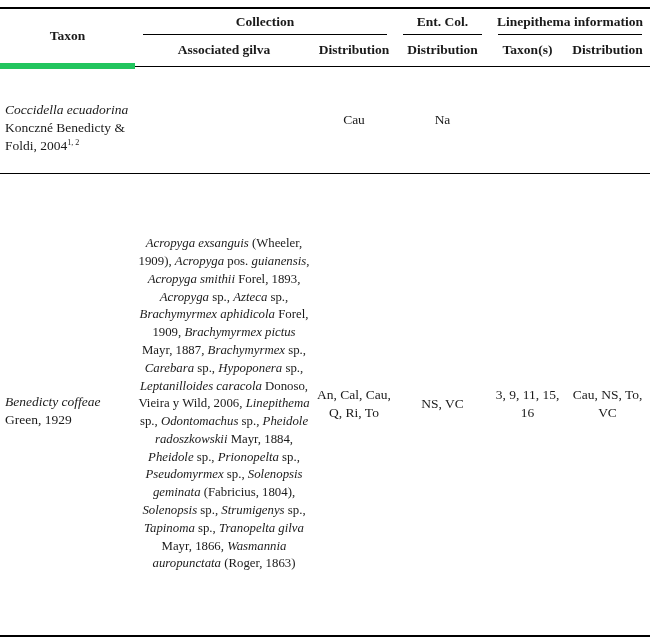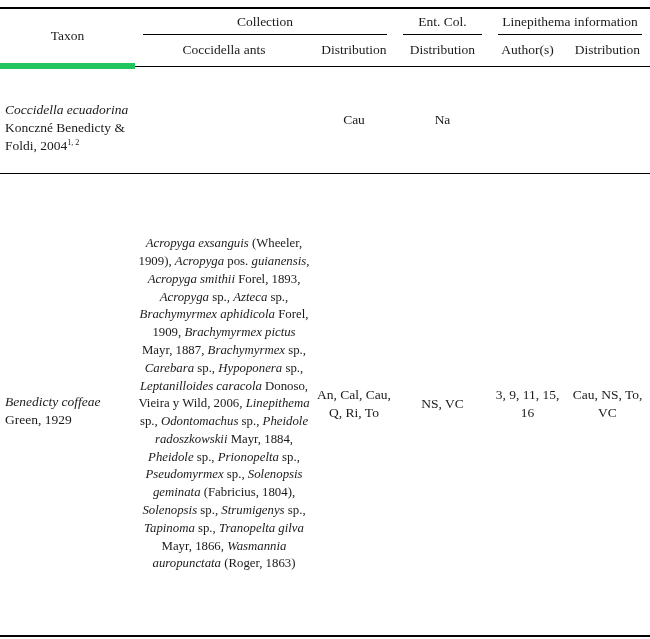--- a/index.html
+++ b/index.html
@@ -23,21 +23,21 @@
   }
 
   col.c-taxon { width: 135px; }
   col.c-ants  { width: 178px; }
   col.c-dist1 { width: 82px; }
   col.c-dist2 { width: 95px; }
   col.c-auth  { width: 75px; }
   col.c-dist3 { width: 85px; }
 
   th {
-    font-weight: normal;
+    font-weight: bold;
     font-size: 13.5px;
     text-align: center;
     vertical-align: middle;
     padding: 4px 2px;
   }
   tr.group-row { height: 27px; }
   tr.sub-row   { height: 31px; }
   tr.body-row-1 { height: 107px; }
 
   tr.group-row th.group { position: relative; }
@@ -91,24 +91,24 @@
       <col class="c-dist3">
     </colgroup>
     <thead>
       <tr class="group-row">
         <th class="taxon-head" rowspan="2">Taxon</th>
         <th class="group" colspan="2">Collection</th>
         <th class="group">Ent. Col.</th>
         <th class="group" colspan="2">Linepithema information</th>
       </tr>
       <tr class="sub-row">
-        <th>Coccidella ants</th>
+        <th>Associated gilva</th>
         <th>Distribution</th>
         <th>Distribution</th>
-        <th>Author(s)</th>
+        <th>Taxon(s)</th>
         <th>Distribution</th>
       </tr>
     </thead>
     <tbody>
       <tr class="body-row-1">
         <td class="taxon-cell"><i>Coccidella ecuadorina</i><span> Konczné Benedicty &amp; Foldi, 2004</span><sup>1, 2</sup></td>
         <td class="ants-cell"></td>
         <td class="center-cell">Cau</td>
         <td class="center-cell">Na</td>
         <td class="center-cell"></td>

